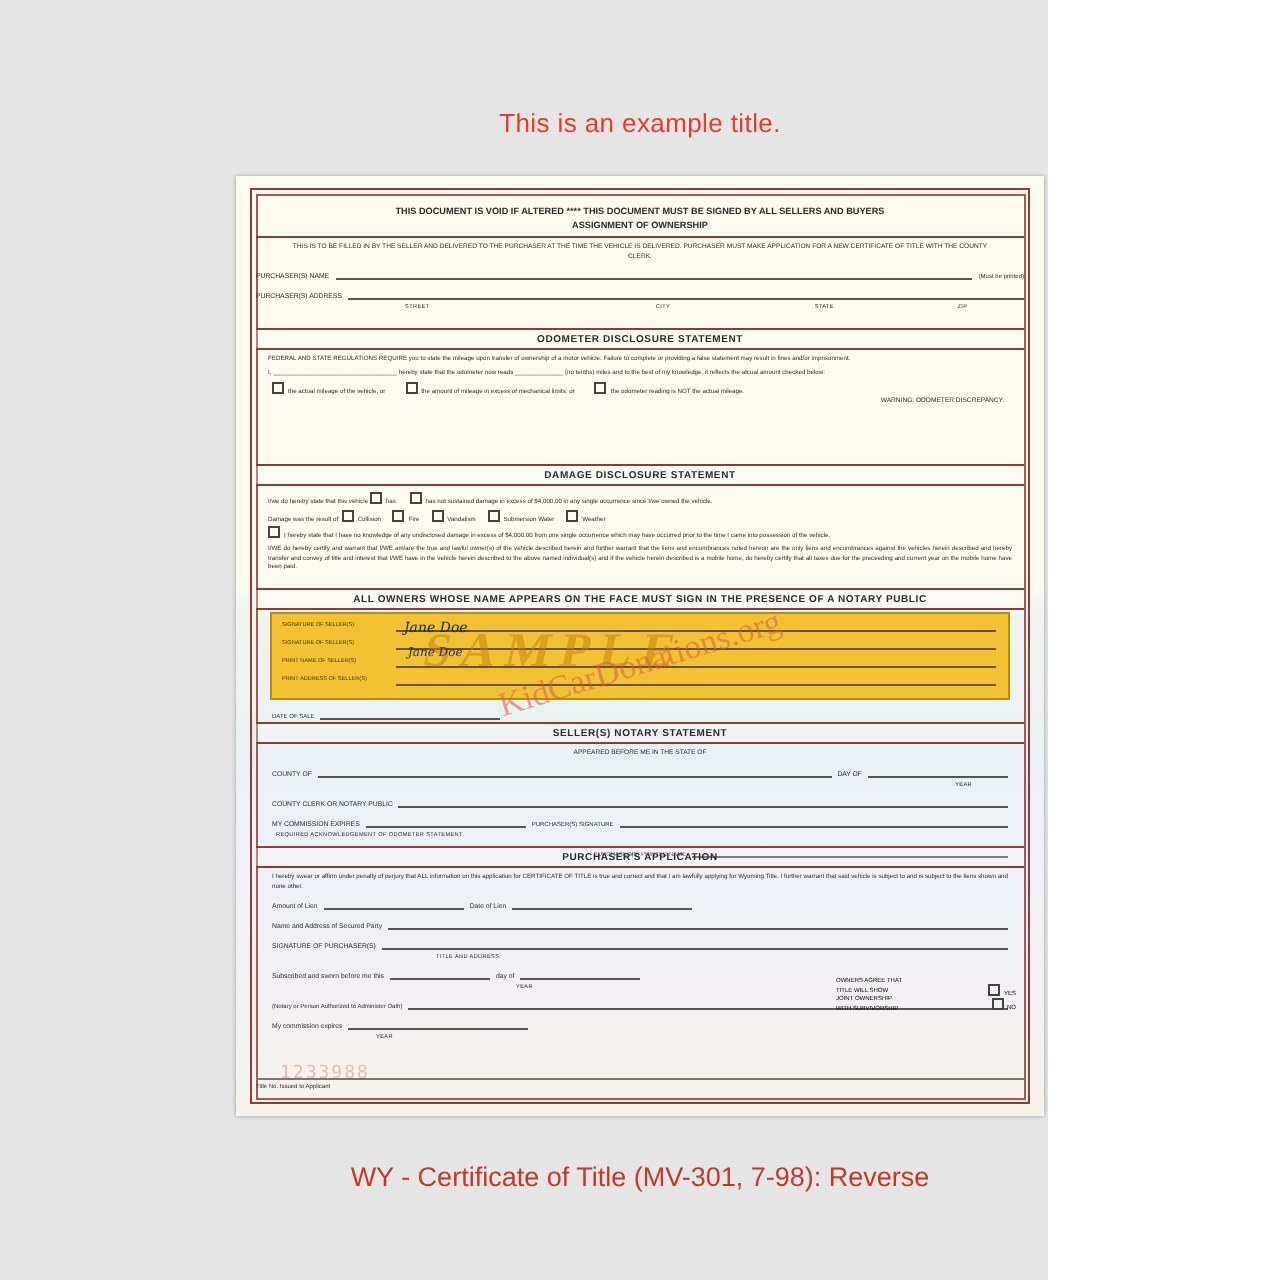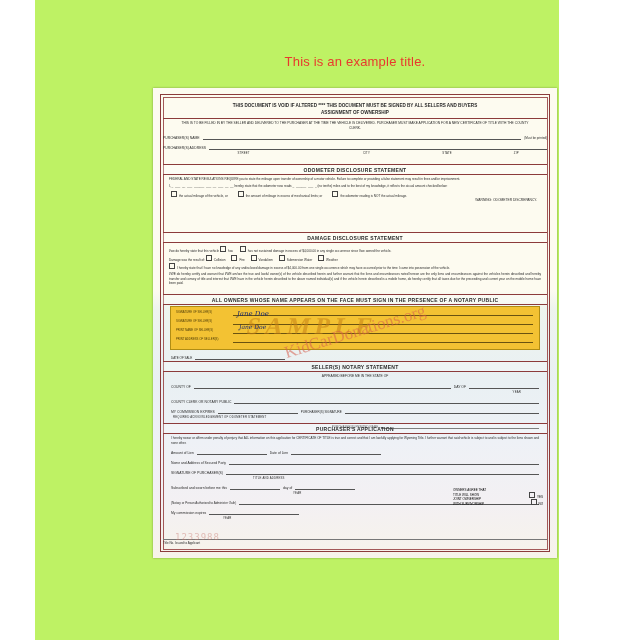--- a/index.html
+++ b/index.html
@@ -11,22 +11,21 @@
     width: 640px;
     height: 640px;
     font-family: "Liberation Sans", sans-serif;
     position: relative;
     overflow: hidden;
   }
   .page {
     position: relative;
     width: 524px;
     height: 640px;
-    background: #bef264;
-    margin-left: 35px;
+    background: #e5e5e5;
   }
   .example-title {
     position: absolute;
     top: 54px;
     left: 0;
     width: 640px;
     text-align: center;
     color: #e8392e;
     font-size: 13px;
     letter-spacing: 0.2px;
@@ -396,13 +395,14 @@
     </div>
 
     <div class="sec" style="top:451px;">
       <div style="border-top:.7px solid #777; padding-top:1px; font-size:3px;">Title No. Issued to Applicant</div>
     </div>
 
     <div class="ghostnum">1233988</div>
     <div class="watermark">KidCarDonations.org</div>
   </div>
 
+  <div class="caption">WY - Certificate of Title (MV-301, 7-98): Reverse</div>
 </div>
 
 </body></html>

